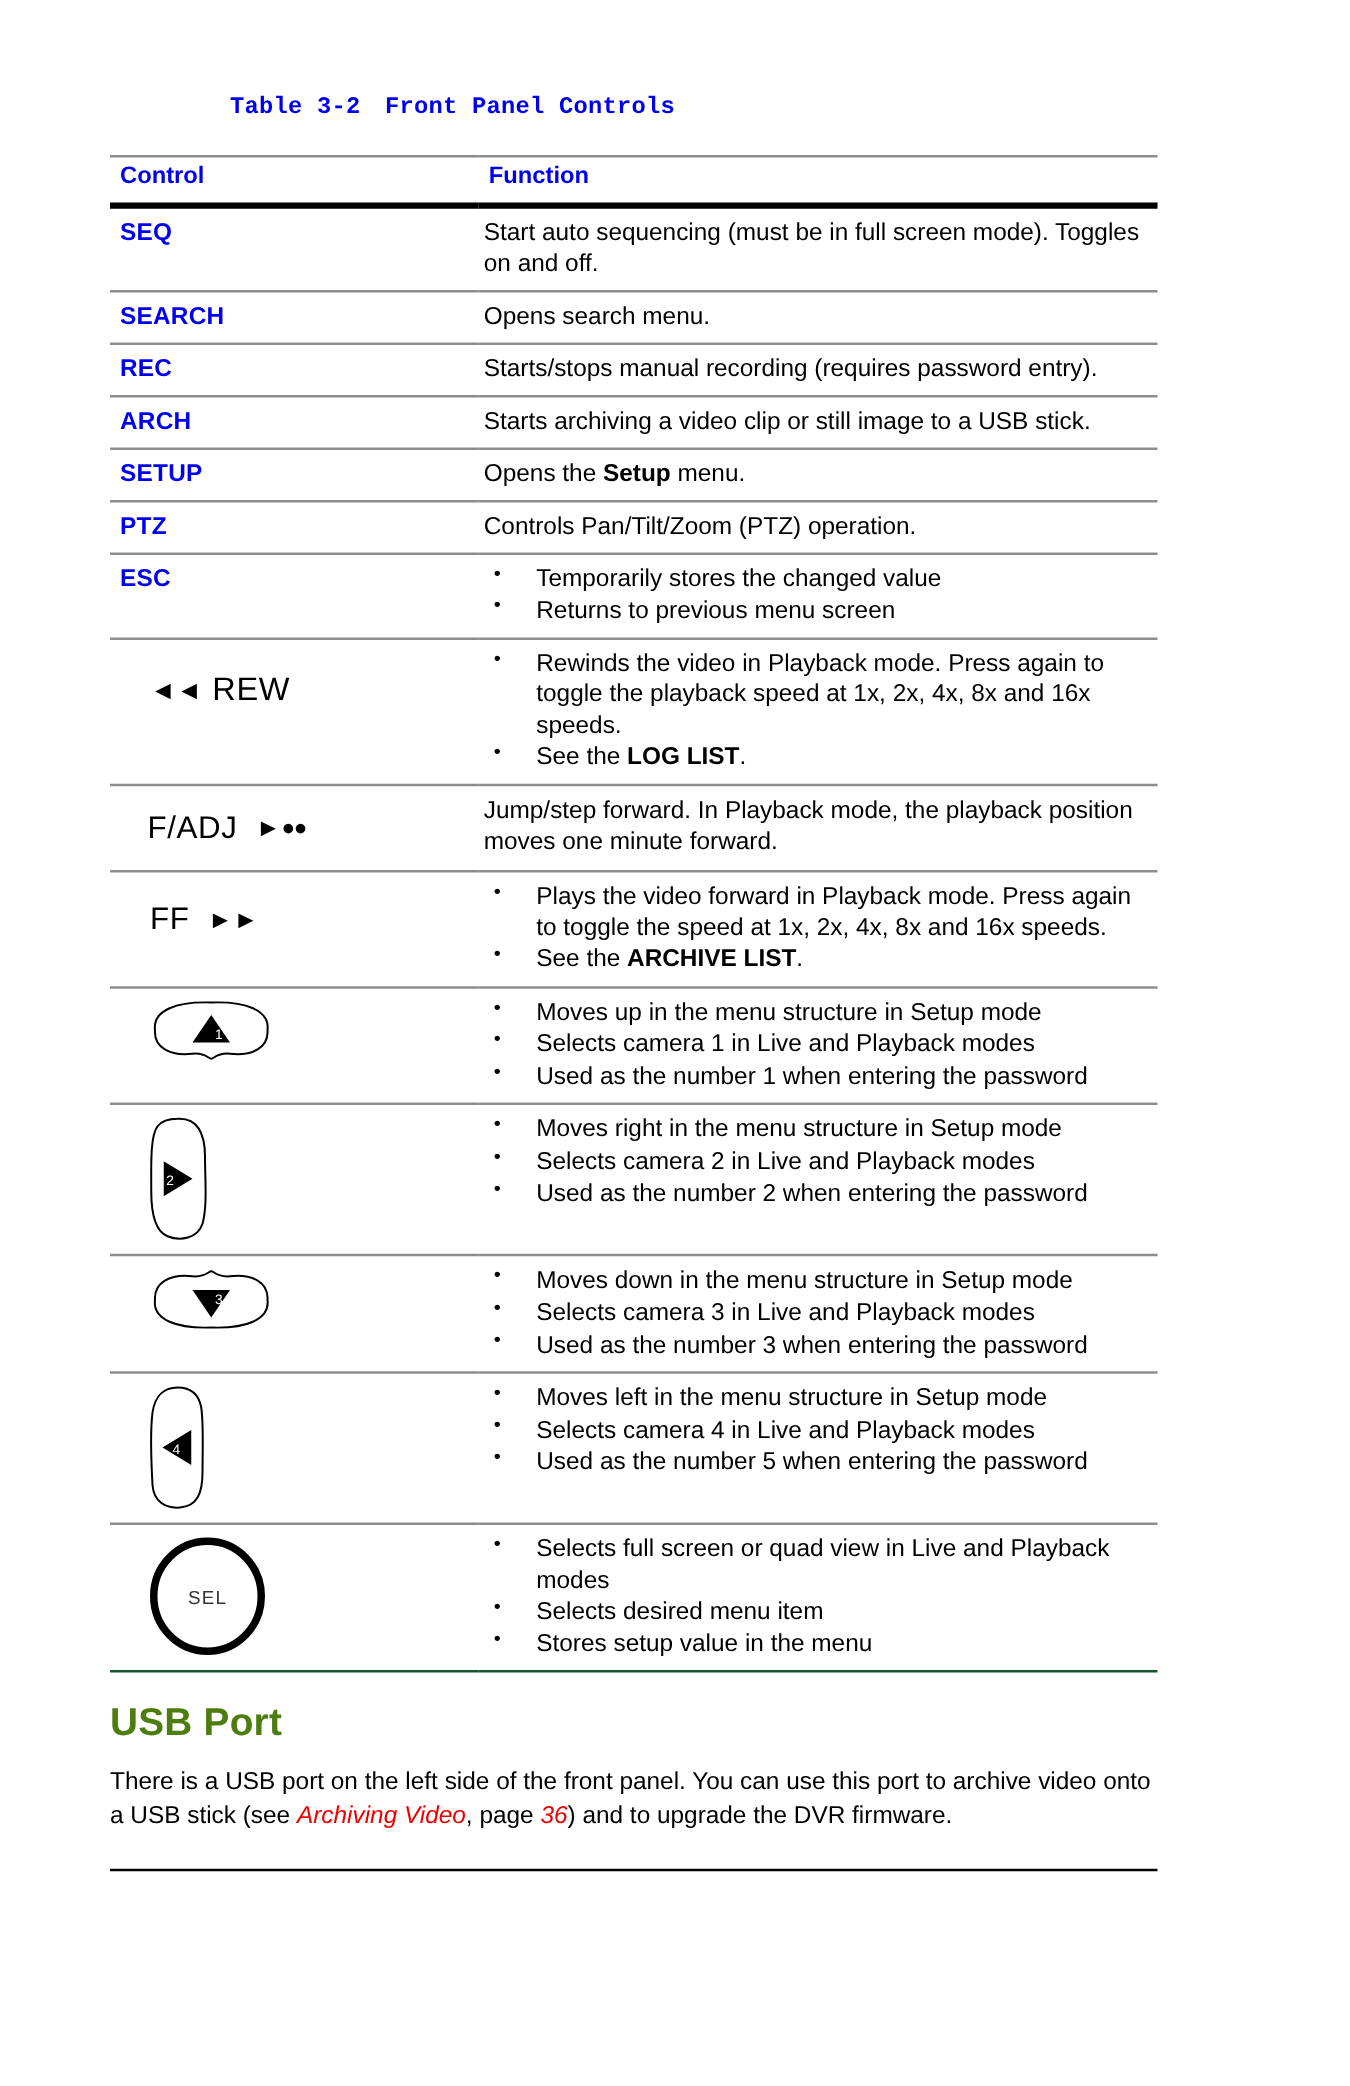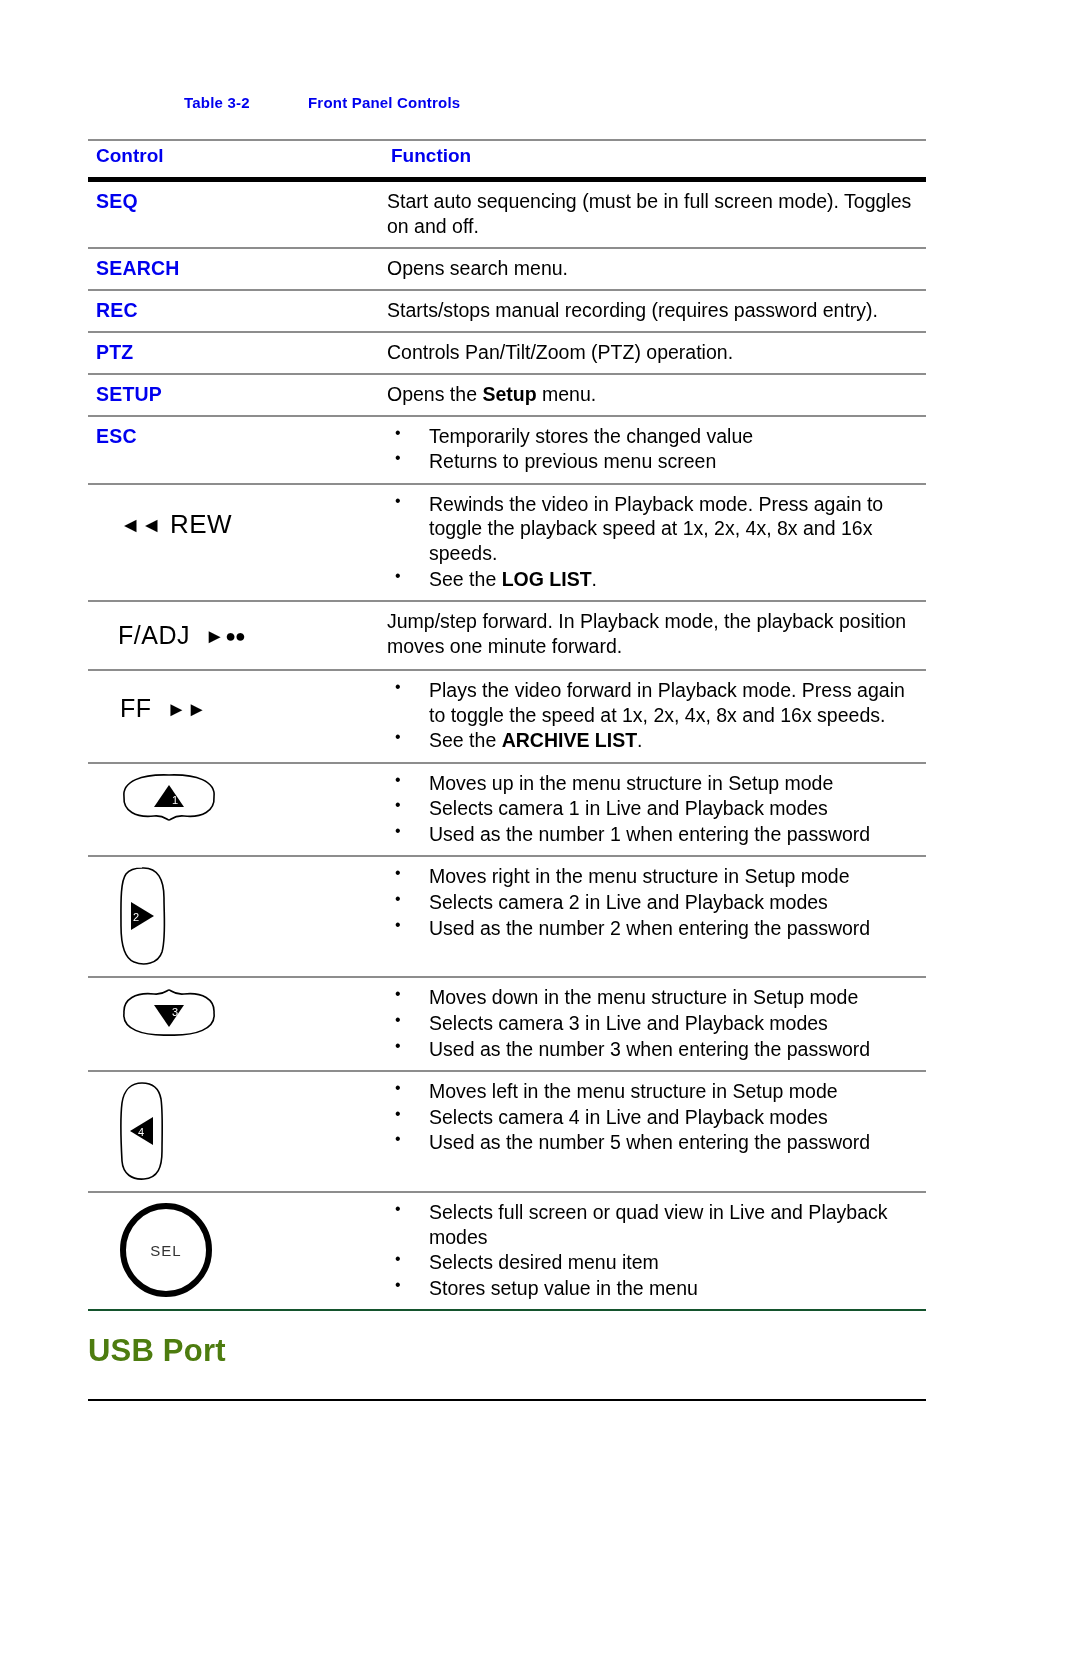--- a/index.html
+++ b/index.html
@@ -21,26 +21,27 @@
     left: 88px;
     top: 0;
     width: 838px;
     height: 1669px;
   }
 
   
   .table-caption {
     display: flex;
     align-items: baseline;
-    padding-top: 94px;
+    padding-top: 74px;
     padding-left: 96px;
-    font-size: 15px;
+    font-size: 19px;
     font-weight: bold;
     color: #0000ee;
     letter-spacing: 0.2px;
+    font-family: Liberation Mono, monospace;
   }
   .table-caption .caption-num { width: 124px; }
 
   
   table.controls {
     width: 838px;
     border-collapse: collapse;
     table-layout: fixed;
     margin-top: 28px;
   }
@@ -207,29 +208,35 @@
             <div class="plain-text">Opens search menu.</div>
           </td>
         </tr>
         <tr>
           <td class="ctrl"><span class="ctrl-label">REC</span></td>
           <td class="func">
             <div class="plain-text">Starts/stops manual recording (requires password entry).</div>
           </td>
         </tr>
         <tr>
+          <td class="ctrl"><span class="ctrl-label">ARCH</span></td>
+          <td class="func">
+            <div class="plain-text">Starts archiving a video clip or still image to a USB stick.</div>
+          </td>
+        </tr>
+        <tr>
+          <td class="ctrl"><span class="ctrl-label">SETUP</span></td>
+          <td class="func">
+            <div class="plain-text">Opens the <b>Setup</b> menu.</div>
+          </td>
+        </tr>
+        <tr>
           <td class="ctrl"><span class="ctrl-label">PTZ</span></td>
           <td class="func">
             <div class="plain-text">Controls Pan/Tilt/Zoom (PTZ) operation.</div>
-          </td>
-        </tr>
-        <tr>
-          <td class="ctrl"><span class="ctrl-label">SETUP</span></td>
-          <td class="func">
-            <div class="plain-text">Opens the <b>Setup</b> menu.</div>
           </td>
         </tr>
         <tr>
           <td class="ctrl"><span class="ctrl-label">ESC</span></td>
           <td class="func">
             <ul class="blist">
               <li>Temporarily stores the changed value</li>
               <li>Returns to previous menu screen</li>
             </ul>
           </td>
@@ -360,20 +367,23 @@
               <li>Selects full screen or quad view in Live and Playback modes</li>
               <li>Selects desired menu item</li>
               <li>Stores setup value in the menu</li>
             </ul>
           </td>
         </tr>
       </tbody>
   </table>
 
   <h2 class="section">USB Port</h2>
+  <p class="body">
+    <span>There is a USB port on the left side of the front panel. You can use this port to archive video onto a USB stick (see </span><span class="xref">Archiving Video</span><span>, page </span><span class="xref-num">36</span><span>) and to upgrade the DVR firmware.</span>
+  </p>
 
   <div class="footer-rule"></div>
   <div class="footer">
     
     
     
   </div>
 
 </div>
 

